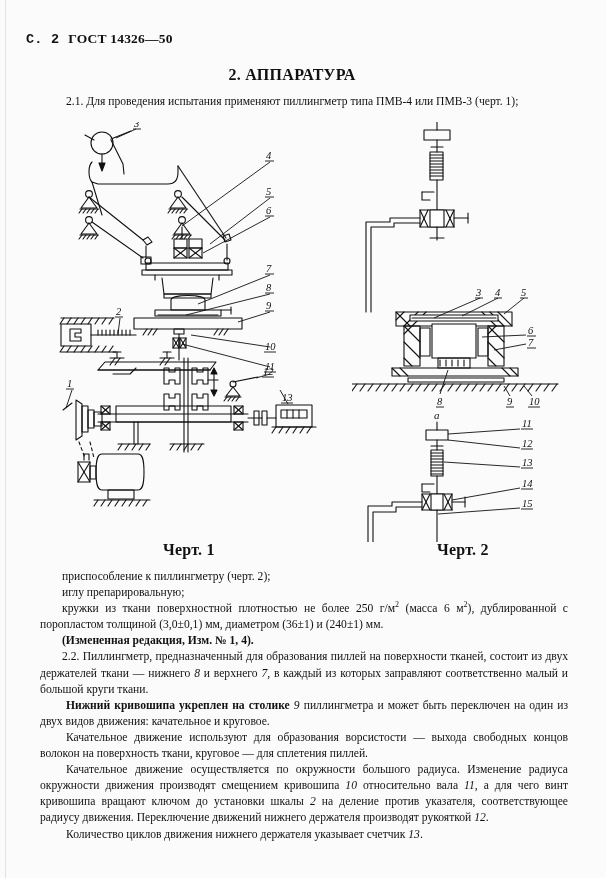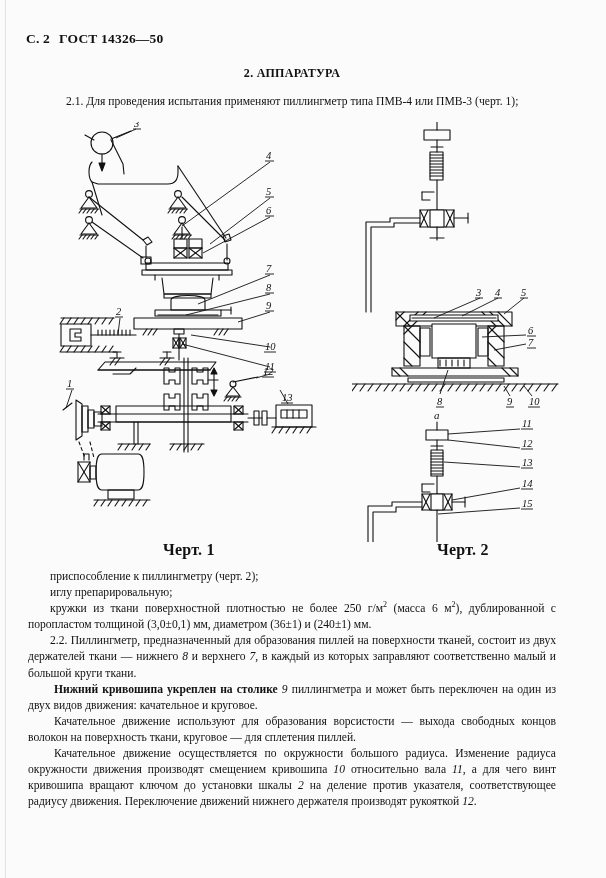--- a/index.html
+++ b/index.html
@@ -12,42 +12,42 @@
     overflow:hidden;
   }
   .page-frame{
     position:absolute;left:5px;top:0;width:1px;height:878px;
     background:#e2e2e2;
   }
   .header{
     position:absolute;left:26px;top:31px;
     font-size:13.5px;font-weight:bold;letter-spacing:.2px;
   }
-  .header .pg{margin-right:9px;}
+  .header .pg{margin-right:9px;font-family:Liberation Mono, monospace;}
   .section-title{
     position:absolute;left:0;top:66px;width:584px;
-    text-align:center;font-size:12px;font-weight:bold;letter-spacing:.3px;
+    text-align:center;font-size:16px;font-weight:bold;letter-spacing:.3px;
   }
   .para-21{
     position:absolute;left:66px;top:95px;width:480px;
     font-size:11.6px;
   }
   
   .figures{position:absolute;left:0;top:122px;width:606px;height:420px;}
   .fig{position:absolute;top:0;}
   .fig1{left:58px;width:292px;height:420px;}
   .fig2{left:352px;width:250px;height:420px;}
   .caption{
     position:absolute;font-size:16px;font-weight:bold;letter-spacing:.2px;
   }
   .cap1{left:163px;top:541px;}
   .cap2{left:437px;top:541px;}
   
   .body-text{
-    position:absolute;left:28px;top:569px;width:528px;
+    position:absolute;left:40px;top:569px;width:528px;
     font-size:11.6px;line-height:16.1px;text-align:justify;
   }
   .body-text p{margin:0;}
   .ind{text-indent:22px;}
   .ind2{text-indent:26px;}
   .bold{font-weight:bold;}
   i{font-style:italic;}
   sup{font-size:8px;vertical-align:super;line-height:0;}
   svg{display:block;}
 </style>
@@ -697,17 +697,19 @@
   </div>
 </div>
 
 <div class="caption cap1">Черт. 1</div>
 <div class="caption cap2">Черт. 2</div>
 
 <div class="body-text">
   <p class="ind">приспособление к пиллингметру (черт. 2);</p>
   <p class="ind">иглу препарировальную;</p>
   <p class="ind"><span>кружки из ткани поверхностной плотностью не более 250 г/м</span><sup>2</sup> <span>(масса 6 м</span><sup>2</sup><span>), дублированной с пороплас­том толщиной (3,0±0,1) мм, диаметром (36±1) и (240±1) мм.</span></p>
+  <p class="ind bold">(Измененная редакция, Изм. № 1, 4).</p>
   <p class="ind"><span>2.2. Пиллингметр, предназначенный для образования пиллей на поверхности тканей, состоит из двух держателей ткани — нижнего </span><i>8</i><span> и верхнего </span><i>7</i><span>, в каждый из которых заправляют соответственно малый и большой круги ткани.</span></p>
   <p class="ind2"><span class="bold">Нижний кривошипа укреплен на столике </span><i>9</i><span> пиллингметра и может быть переключен на один из двух видов движения: качательное и круговое.</span></p>
   <p class="ind2">Качательное движение используют для образования ворсистости — выхода свободных концов волокон на поверхность ткани, круговое — для сплетения пиллей.</p>
   <p class="ind2"><span>Качательное движение осуществляется по окружности большого радиуса. Изменение радиуса окружности движения производят смещением кривошипа </span><i>10</i><span> относительно вала </span><i>11</i><span>, а для чего винт кривошипа вращают ключом до установки шкалы </span><i>2</i><span> на деление против указателя, соответствующее радиусу движения. Переключение движений нижнего держателя производят рукояткой </span><i>12</i><span>.</span></p>
+  <p class="ind2"><span>Количество циклов движения нижнего держателя указывает счетчик </span><i>13</i><span>.</span></p>
 </div>
 
 </body></html>

